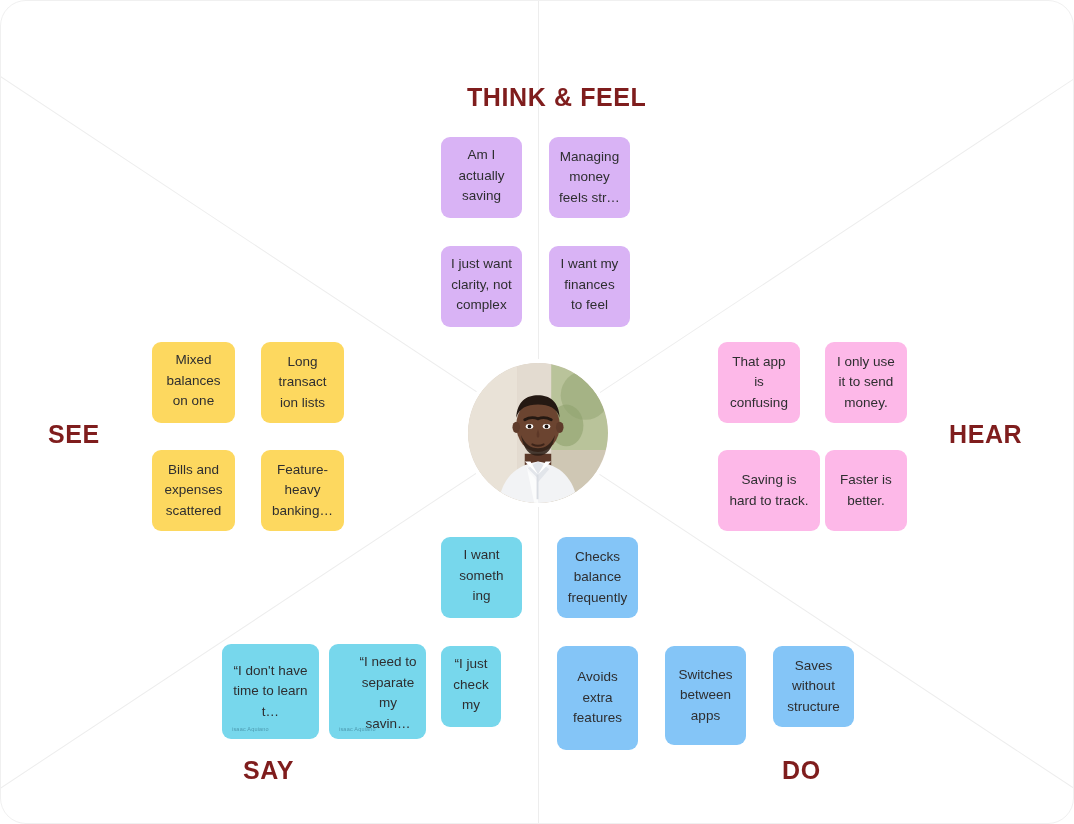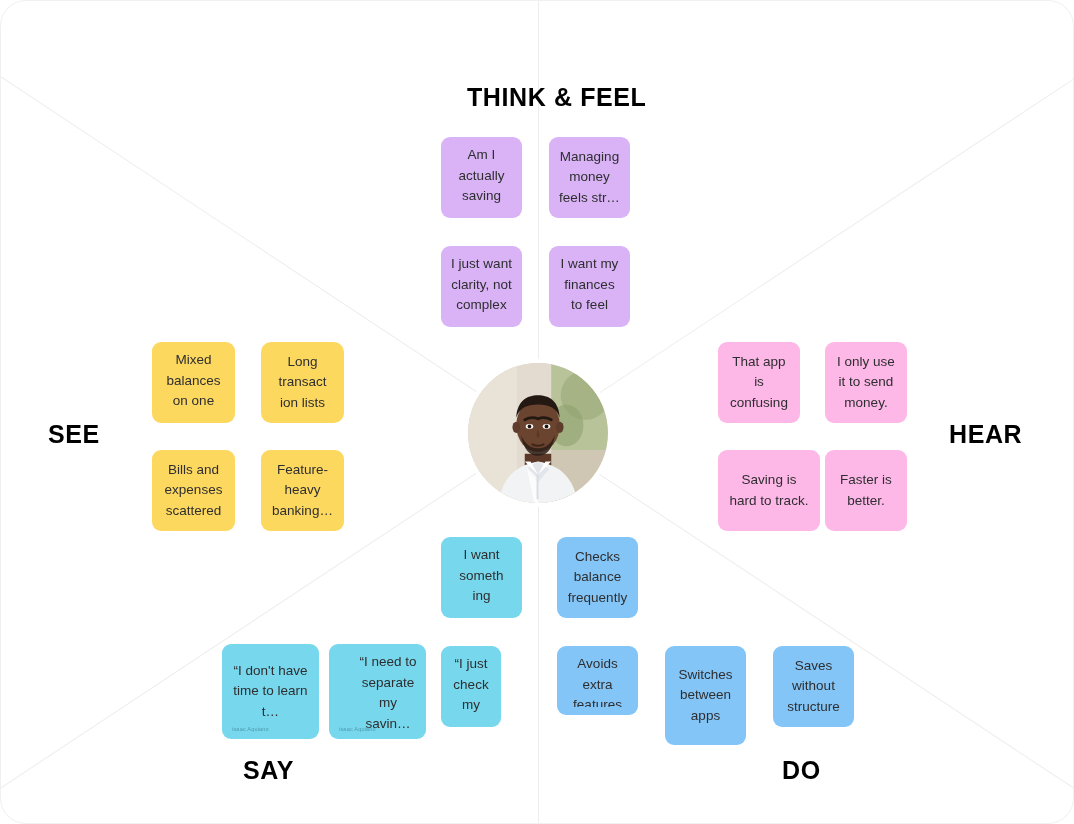--- a/index.html
+++ b/index.html
@@ -62,21 +62,21 @@
     z-index: 5;
   }
   #avatar svg { display: block; width: 100%; height: 100%; }
 
   
   .quad-label {
     position: absolute;
     font-size: 25px;
     font-weight: bold;
     letter-spacing: 0.6px;
-    color: #000000;
+    color: #7f1d1d;
     white-space: nowrap;
   }
   #label-think { left: 466px; top: 82px; }
   #label-see   { left: 47px;  top: 419px; }
   #label-hear  { left: 948px; top: 419px; }
   #label-say   { left: 242px; top: 755px; }
   #label-do    { left: 781px; top: 755px; }
 
   
   .note {
@@ -140,21 +140,21 @@
   <div class="note c-think" style="left:440px; top:245px; width:81px; height:81px;">
     <div class="note-text">I just want clarity, not complex…</div>
   </div>
   <div class="note c-think" style="left:548px; top:245px; width:81px; height:81px;">
     <div class="note-text">I want my finances to feel or…</div>
   </div>
 
   <div class="note c-see" style="left:151px; top:341px; width:83px; height:81px;">
     <div class="note-text">Mixed balances on one s…</div>
   </div>
-  <div class="note c-see" style="left:260px; top:341px; width:83px; height:81px;border-radius:10px;">
+  <div class="note c-see" style="left:260px; top:341px; width:83px; height:81px;">
     <div class="note-text">Long transact ion lists</div>
   </div>
   <div class="note c-see" style="left:151px; top:449px; width:83px; height:81px;">
     <div class="note-text">Bills and expenses scattered</div>
   </div>
   <div class="note c-see" style="left:260px; top:449px; width:83px; height:81px;">
     <div class="note-text">Feature-heavy banking…</div>
   </div>
 
   <div class="note c-hear" style="left:717px; top:341px; width:82px; height:81px;">
@@ -181,21 +181,21 @@
     <div class="note-text">“I need to separate my savin…</div>
     <div class="note-author">isaac Aquiano</div>
   </div>
   <div class="note c-say" style="left:440px; top:645px; width:60px; height:81px;">
     <div class="note-text">“I just check my balance.”</div>
   </div>
 
   <div class="note c-do" style="left:556px; top:536px; width:81px; height:81px;">
     <div class="note-text">Checks balance frequently</div>
   </div>
-  <div class="note c-do" style="left:556px; top:645px; width:81px; height:69px;">
+  <div class="note c-do" style="left:556px; top:645px; width:81px; height:104px;">
     <div class="note-text">Avoids extra features</div>
   </div>
   <div class="note c-do" style="left:664px; top:645px; width:81px; height:99px;">
     <div class="note-text">Switches between apps</div>
   </div>
   <div class="note c-do" style="left:772px; top:645px; width:81px; height:81px;">
     <div class="note-text">Saves without structure</div>
   </div>
 
   <div id="avatar">

